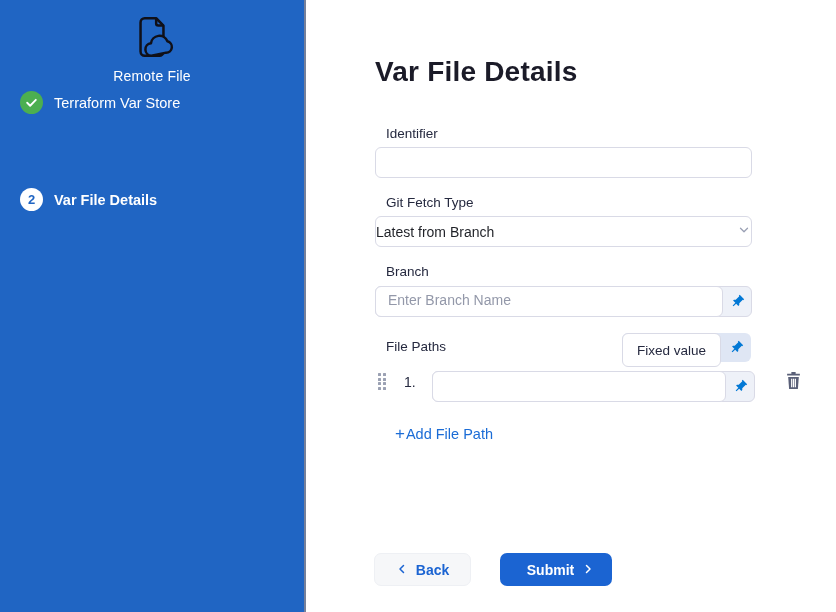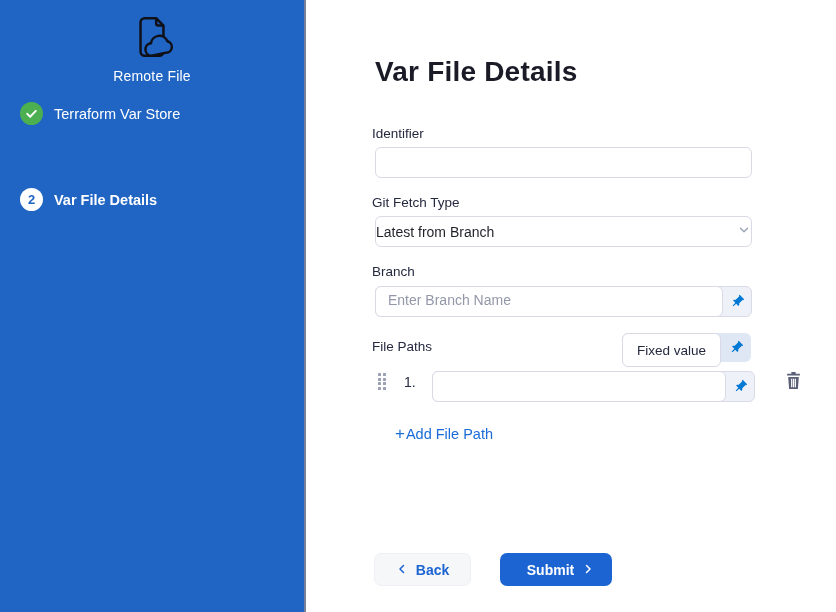--- a/index.html
+++ b/index.html
@@ -6,32 +6,32 @@
   body { font-family:"Liberation Sans", sans-serif; background:#fff; }
   .page { position:relative; width:836px; height:612px; background:#fff; overflow:hidden; }
 
   
   .sidebar { position:absolute; left:0; top:0; width:306px; height:612px;
              background:#2065c3; border-right:2px solid #76809a; }
   .wizard-head { position:absolute; left:0; top:12px; width:100%; text-align:center; }
   .wizard-icon { display:inline-block; }
   .wizard-title { margin-top:2px; color:#fff; font-size:14px; letter-spacing:.2px; }
   .step { position:absolute; left:20px; display:flex; align-items:center; cursor:pointer; }
-  .step-1 { top:102px; } .step-2 { top:188px; }
+  .step-1 { top:91px; } .step-2 { top:188px; }
   .step-badge { width:23px; height:23px; border-radius:50%; display:flex;
                 align-items:center; justify-content:center; flex:0 0 auto; }
   .badge-green { background:#4caf50; }
   .badge-white { background:#fff; color:#2065c3; font-size:13px; font-weight:700; }
   .step-label { margin-left:11px; color:#fff; font-size:14.5px; }
   .step-2 .step-label { font-weight:700; }
 
   
   .main-title { position:absolute; left:375px; top:56px; font-size:28px; font-weight:600;
                 color:#1b1b28; letter-spacing:.2px; }
-  .field-label { position:absolute; left:372px; font-size:13.5px; color:#25293f; }
+  .field-label { position:absolute; left:386px; font-size:13.5px; color:#25293f; }
   .lbl-identifier { top:126px; } .lbl-fetch { top:195px; } .lbl-branch { top:264px; }
   .lbl-filepaths { top:339px; }
 
   .text-input { position:absolute; left:375px; width:377px; height:31px;
                 border:1px solid #d9dae6; border-radius:6px; background:#fff;
                 font-family:"Liberation Sans", sans-serif; font-size:14px; color:#1f2127;
                 padding:0 12px; outline:none; }
   .text-input::placeholder { color:#9398a9; }
   .inp-identifier { top:147px; }
 

